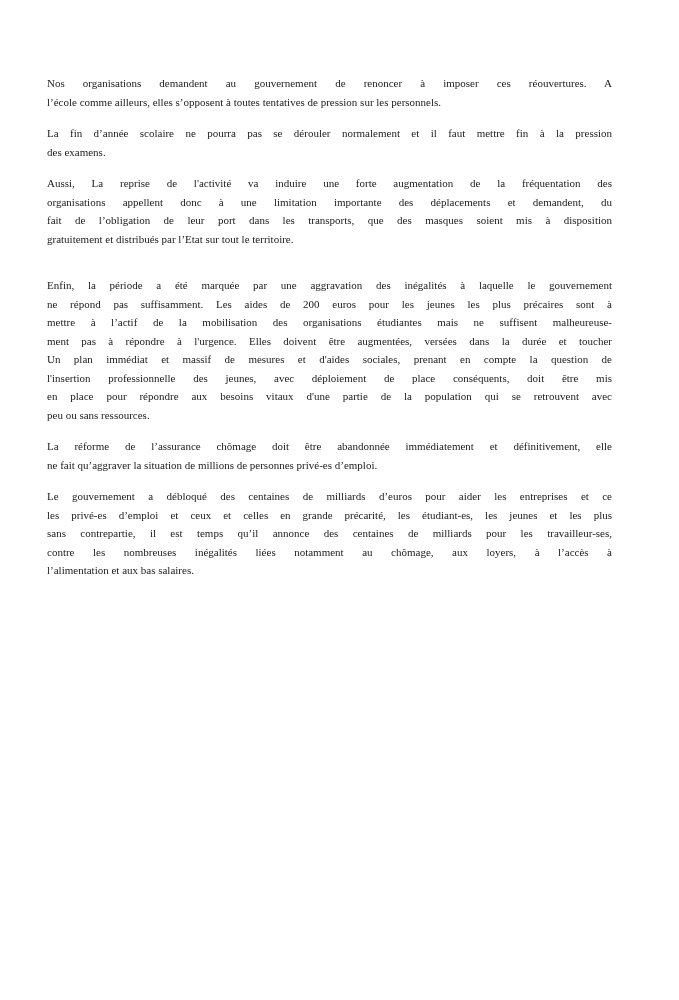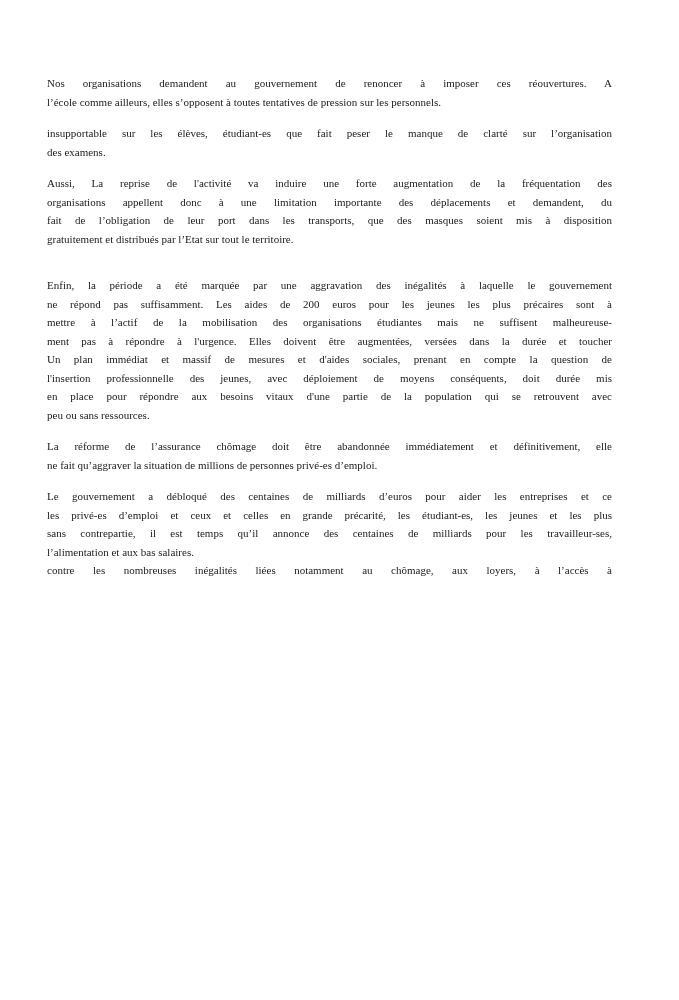--- a/index.html
+++ b/index.html
@@ -43,45 +43,45 @@
 </style>
 </head>
 <body>
 
 <div class="page" style="background: rgb(255, 255, 255); color: rgb(27, 27, 27);">
     <div class="paragraph">
       <div class="line">Nos organisations demandent au gouvernement de renoncer à imposer ces réouvertures. A</div>
       <div class="line para-end">l’école comme ailleurs, elles s’opposent à toutes tentatives de pression sur les personnels.</div>
     </div>
     <div class="paragraph">
-      <div class="line">insupportable sur les élèves, étudiant-es que fait peser le manque de clarté sur l’organisation</div>
+      <div class="line">La fin d’année scolaire ne pourra pas se dérouler normalement et il faut mettre fin à la pression</div>
       <div class="line para-end">des examens.</div>
     </div>
     <div class="paragraph">
       <div class="line">Aussi, La reprise de l'activité va induire une forte augmentation de la fréquentation des</div>
       <div class="line">organisations appellent donc à une limitation importante des déplacements et demandent, du</div>
       <div class="line">fait de l’obligation de leur port dans les transports, que des masques soient mis à disposition</div>
       <div class="line para-end">gratuitement et distribués par l’Etat sur tout le territoire.</div>
     </div>
     <div class="paragraph tight">
       <div class="line">Enfin, la période a été marquée par une aggravation des inégalités à laquelle le gouvernement</div>
       <div class="line">ne répond pas suffisamment. Les aides de 200 euros pour les jeunes les plus précaires sont à</div>
       <div class="line">mettre à l’actif de la mobilisation des organisations étudiantes mais ne suffisent malheureuse-</div>
       <div class="line">ment pas à répondre à l'urgence. Elles doivent être augmentées, versées dans la durée et toucher</div>
     </div>
     <div class="paragraph">
       <div class="line">Un plan immédiat et massif de mesures et d'aides sociales, prenant en compte la question de</div>
-      <div class="line">l'insertion professionnelle des jeunes, avec déploiement de moyens conséquents, doit durée mis</div>
+      <div class="line">l'insertion professionnelle des jeunes, avec déploiement de place conséquents, doit être mis</div>
       <div class="line">en place pour répondre aux besoins vitaux d'une partie de la population qui se retrouvent avec</div>
       <div class="line para-end">peu ou sans ressources.</div>
     </div>
     <div class="paragraph">
       <div class="line">La réforme de l’assurance chômage doit être abandonnée immédiatement et définitivement, elle</div>
       <div class="line para-end">ne fait qu’aggraver la situation de millions de personnes privé-es d’emploi.</div>
     </div>
     <div class="paragraph">
       <div class="line">Le gouvernement a débloqué des centaines de milliards d’euros pour aider les entreprises et ce</div>
       <div class="line">les privé-es d’emploi et ceux et celles en grande précarité, les étudiant-es, les jeunes et les plus</div>
       <div class="line">sans contrepartie, il est temps qu’il annonce des centaines de milliards pour les travailleur-ses,</div>
+      <div class="line">contre les nombreuses inégalités liées notamment au chômage, aux loyers, à l’accès à</div>
       <div class="line para-end">l’alimentation et aux bas salaires.</div>
-      <div class="line">contre les nombreuses inégalités liées notamment au chômage, aux loyers, à l’accès à</div>
     </div>
   </div>
 
 </body></html>

